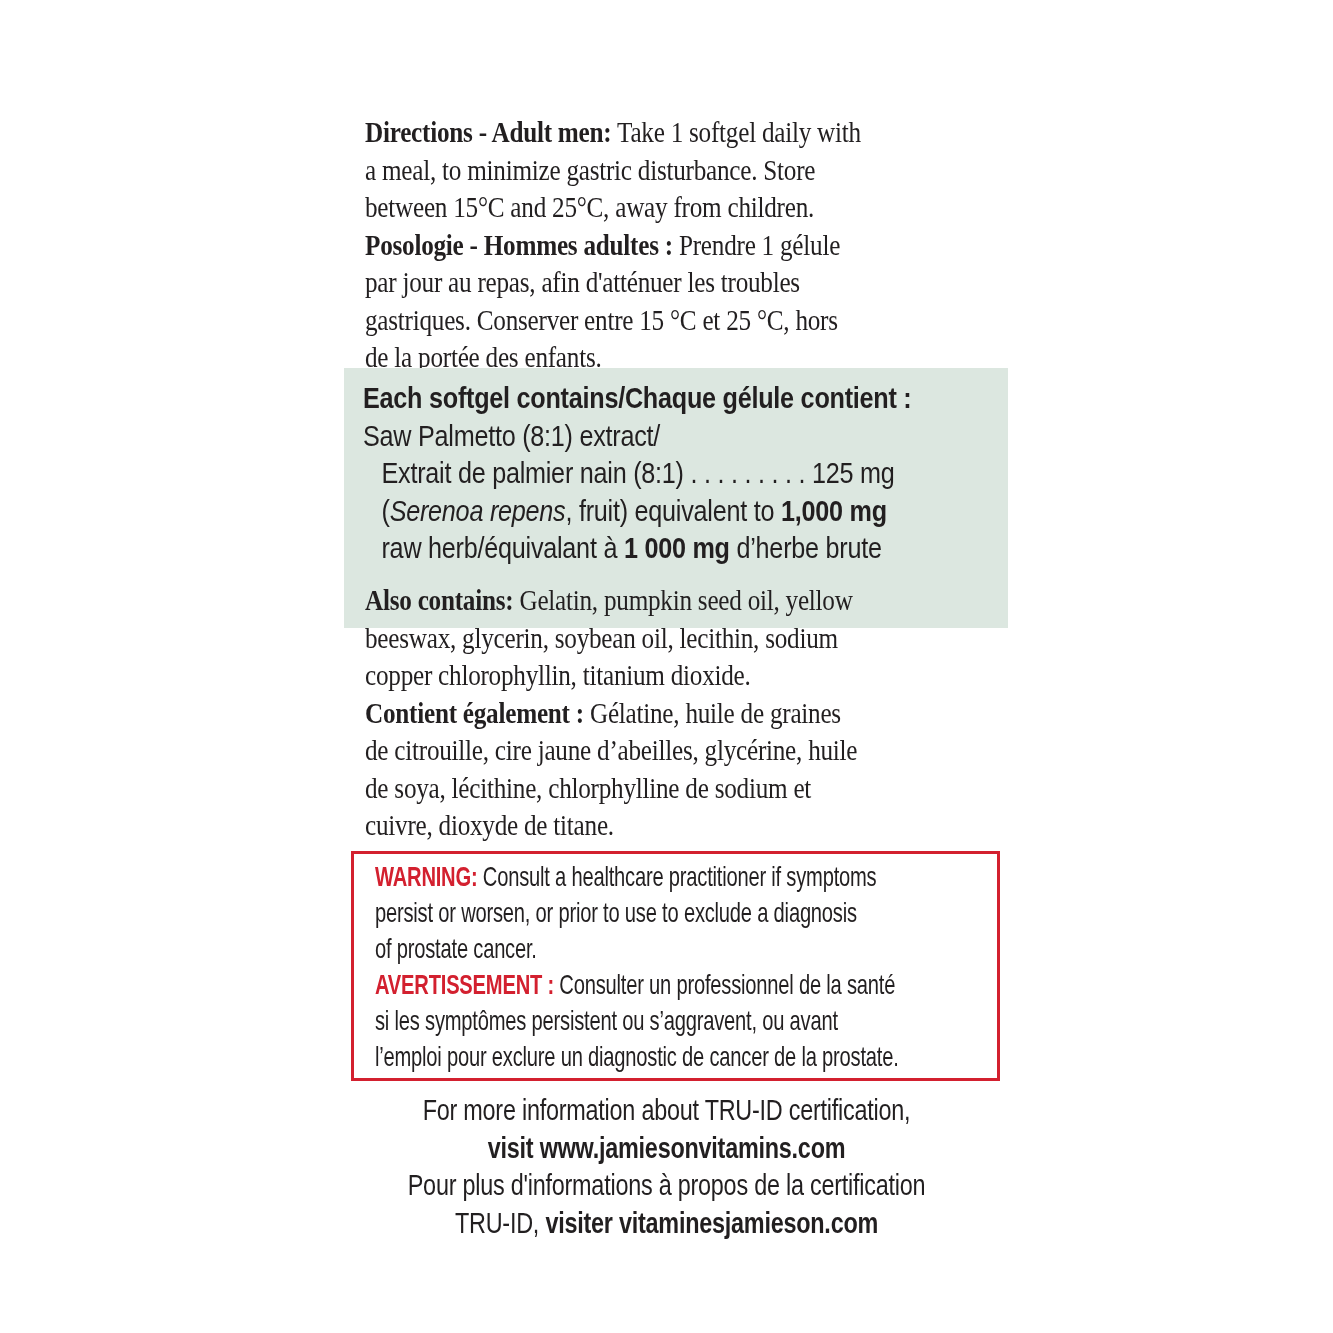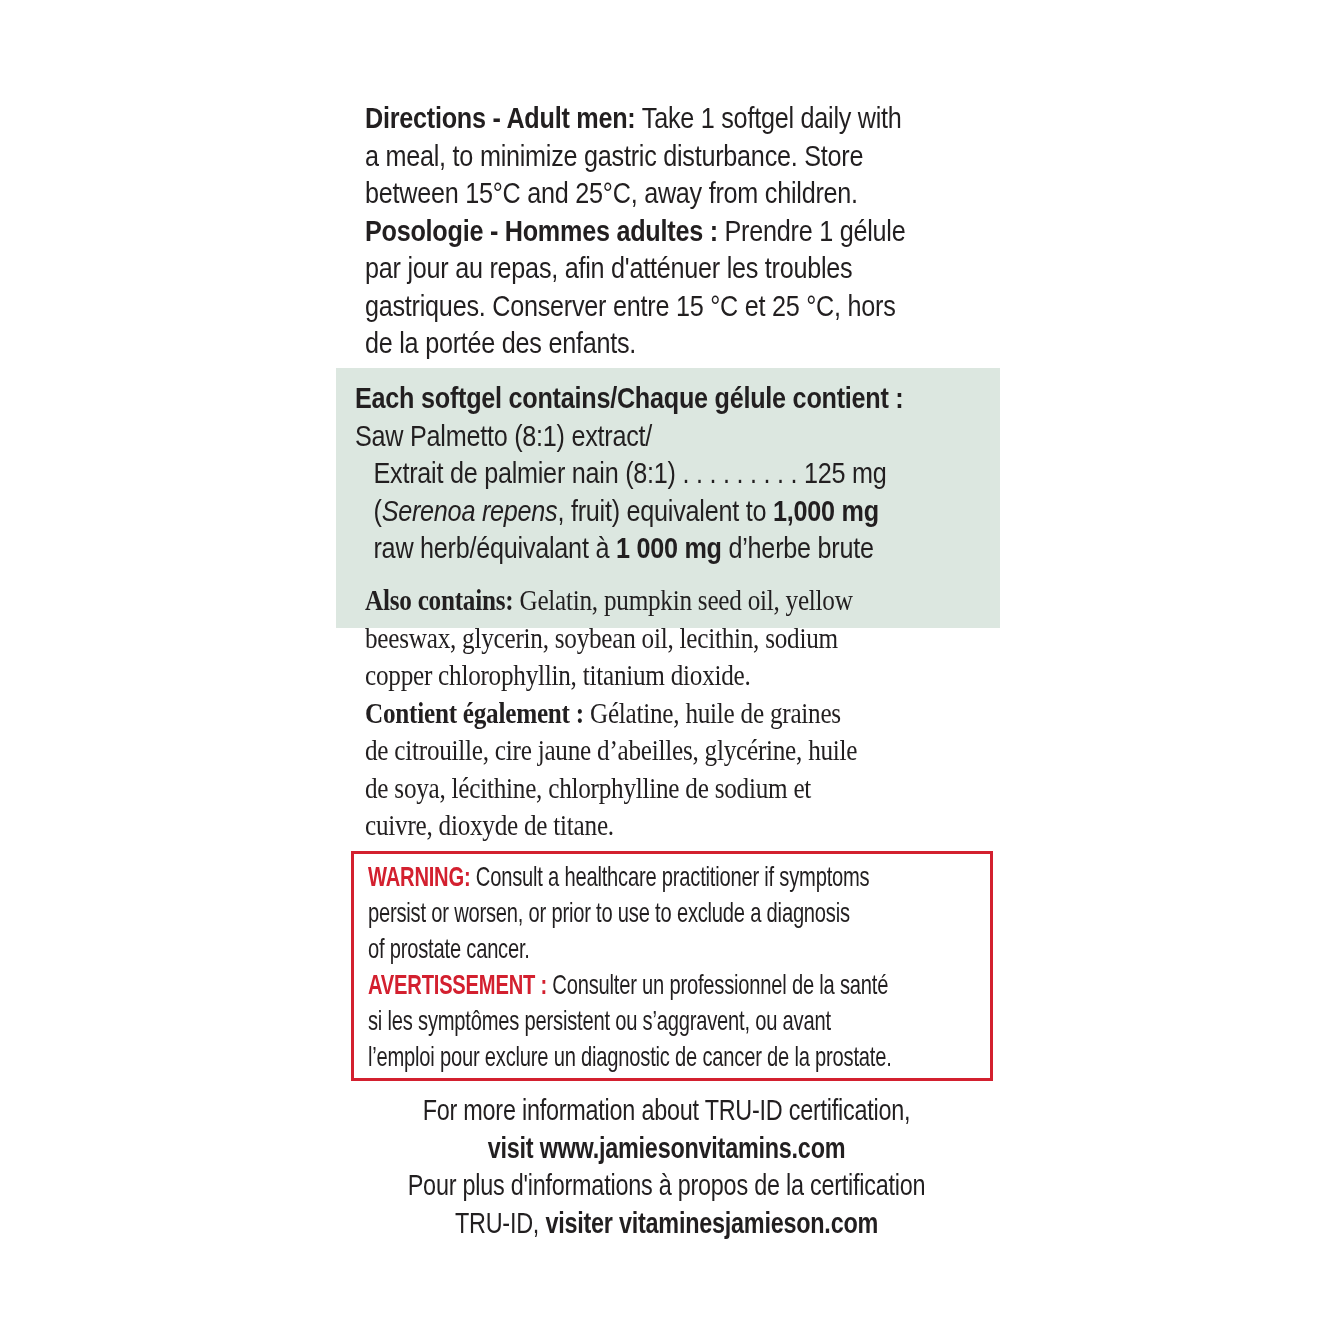--- a/index.html
+++ b/index.html
@@ -12,36 +12,37 @@
     overflow:hidden;
   }
   .block{position:absolute;}
   .cx{display:block;transform-origin:0 0;}
   .line{white-space:nowrap;line-height:37.5px;font-size:30px;letter-spacing:-0.3px;}
   .b{font-weight:bold;}
   .i{font-style:italic;}
   .rb{font-weight:bold;color:var(--accent_red,#d3202f);}
   .indent{margin-left:22px;}
 
-  #directions{left:365px;top:99px;}
+  #directions{left:365px;top:113px;font-family:Liberation Serif, serif;}
   #directions .cx{transform:scaleX(0.84);width:768px;}
 
   #green-panel{
-    left:336px;top:368px;width:664px;height:260px;
+    left:344px;top:368px;width:664px;height:260px;
     background:var(--panel_green,#dce7e0);
   }
   #green-panel .cx{transform:scaleX(0.84);width:780px;margin:11px 0 0 19px;}
 
   #also-contains{left:365px;top:581px;font-family:Liberation Serif, serif;}
   #also-contains .cx{transform:scaleX(0.84);width:768px;}
 
   #warning-box{
     left:351px;top:851px;width:636px;height:224px;
     border:3px solid var(--accent_red,#d3202f);
     background:#ffffff;
+    padding-left:7px;
   }
   #warning-box .cx{transform:scaleX(0.72);width:830px;margin:5px 0 0 14px;}
   #warning-box .line{line-height:36px;font-size:28px;}
 
   #footer{left:0;top:1091px;width:1232px;}
   #footer .cx{transform:scaleX(0.78);width:1709px;text-align:center;}
 </style>
 </head>
 <body>
 

